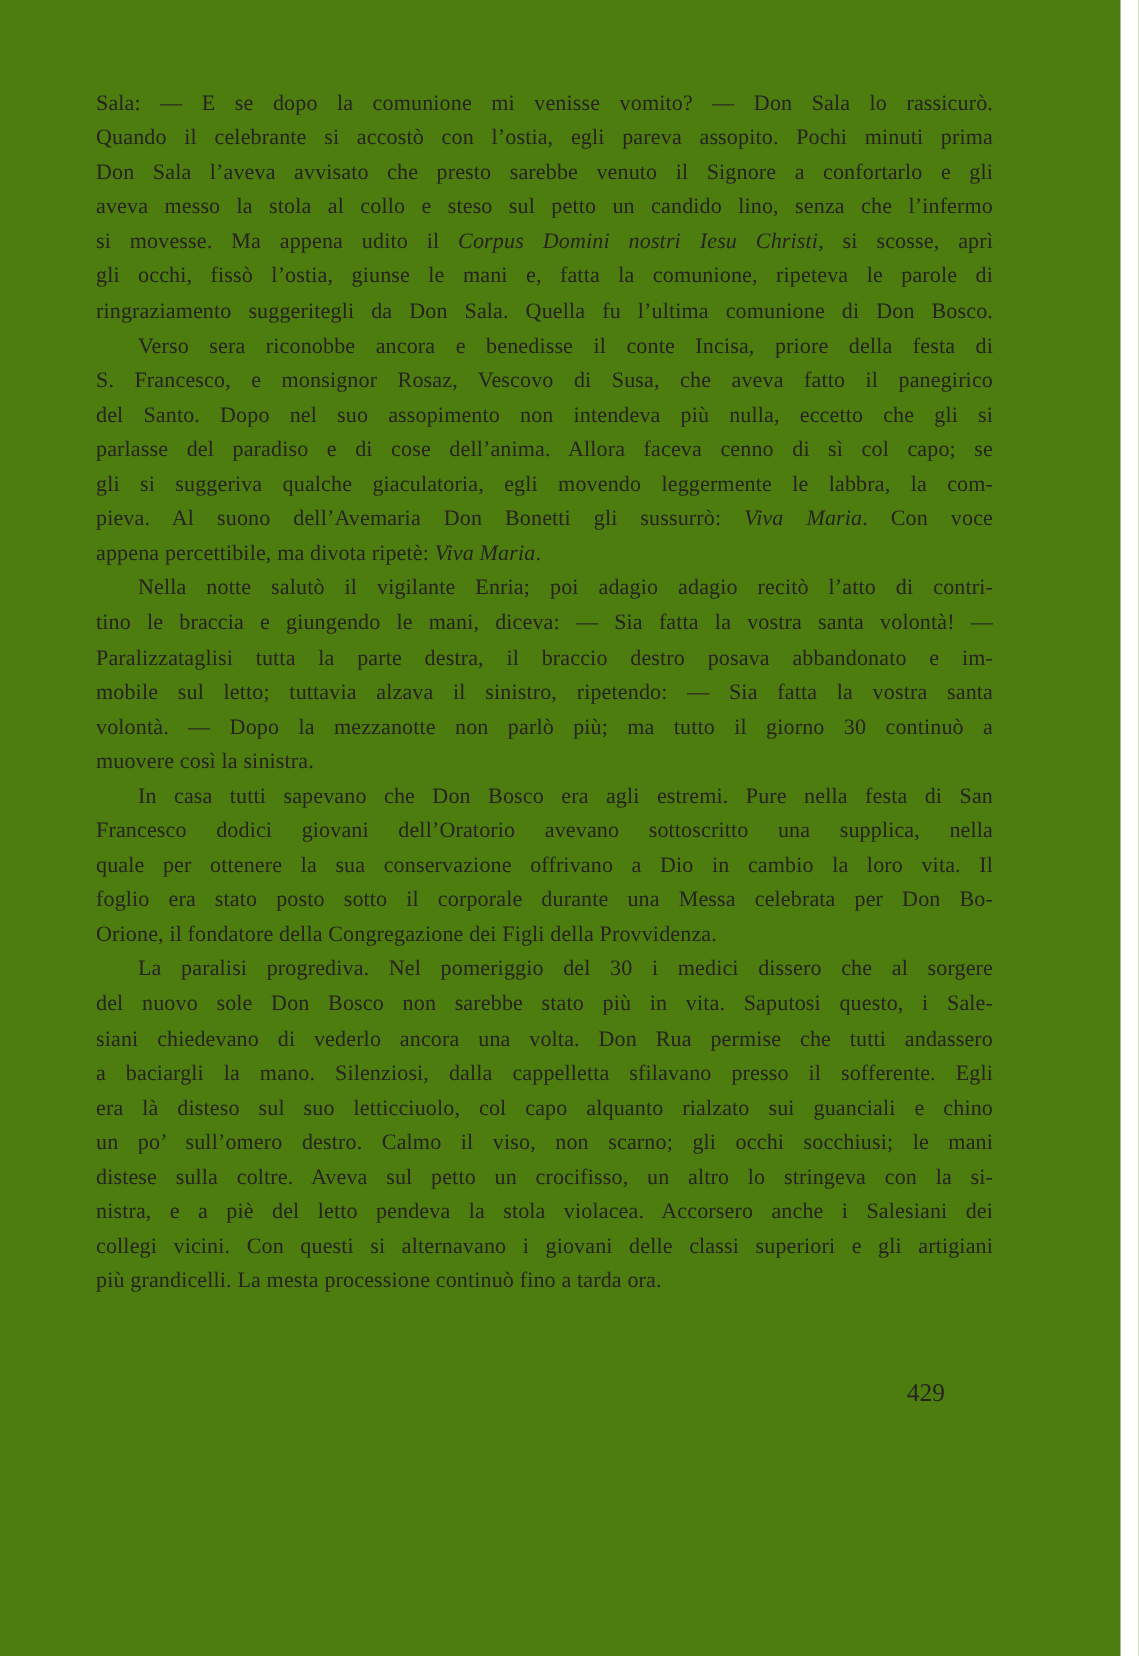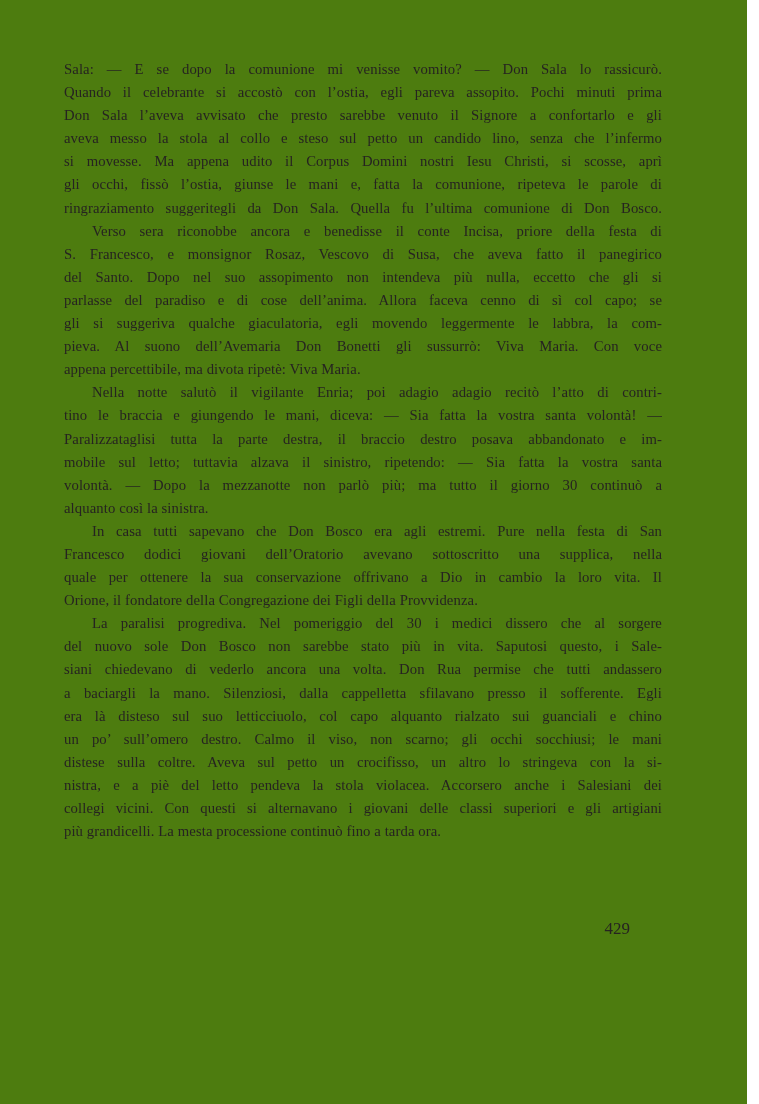--- a/index.html
+++ b/index.html
@@ -30,21 +30,21 @@
     overflow: hidden;
     text-align: justify;
     text-align-last: justify;
     letter-spacing: 0.1px;
   }
   .line.last {
     text-align: center;
     text-align-last: left;
   }
   .line.indent { text-indent: 28px; }
-  .it { }
+  .it { font-style: italic; }
   .folio {
     position: absolute;
     left: 64px;
     top: 919px;
     width: 566px;
     text-align: right;
     font-size: 17px;
     color: #262321;
   }
 </style>
@@ -70,26 +70,27 @@
         <div class="line"><span>gli si suggeriva qualche giaculatoria, egli movendo leggermente le labbra, la com-</span></div>
         <div class="line"><span>pieva. Al suono dell’Avemaria Don Bonetti gli sussurrò: </span><span class="it">Viva Maria</span><span>. Con voce</span></div>
         <div class="line last"><span>appena percettibile, ma divota ripetè: </span><span class="it">Viva Maria</span><span>.</span></div>
       </div>
       <div class="para">
         <div class="line indent"><span>Nella notte salutò il vigilante Enria; poi adagio adagio recitò l’atto di contri-</span></div>
         <div class="line"><span>tino le braccia e giungendo le mani, diceva: — Sia fatta la vostra santa volontà! —</span></div>
         <div class="line"><span>Paralizzataglisi tutta la parte destra, il braccio destro posava abbandonato e im-</span></div>
         <div class="line"><span>mobile sul letto; tuttavia alzava il sinistro, ripetendo: — Sia fatta la vostra santa</span></div>
         <div class="line"><span>volontà. — Dopo la mezzanotte non parlò più; ma tutto il giorno 30 continuò a</span></div>
-        <div class="line last"><span>alquanto così la sinistra.</span></div>
+        <div class="line last"><span>muovere così la sinistra.</span></div>
       </div>
       <div class="para">
         <div class="line indent"><span>In casa tutti sapevano che Don Bosco era agli estremi. Pure nella festa di San</span></div>
         <div class="line"><span>Francesco dodici giovani dell’Oratorio avevano sottoscritto una supplica, nella</span></div>
         <div class="line"><span>quale per ottenere la sua conservazione offrivano a Dio in cambio la loro vita. Il</span></div>
+        <div class="line"><span>foglio era stato posto sotto il corporale durante una Messa celebrata per Don Bo-</span></div>
         <div class="line last"><span>Orione, il fondatore della Congregazione dei Figli della Provvidenza.</span></div>
       </div>
       <div class="para">
         <div class="line indent"><span>La paralisi progrediva. Nel pomeriggio del 30 i medici dissero che al sorgere</span></div>
         <div class="line"><span>del nuovo sole Don Bosco non sarebbe stato più in vita. Saputosi questo, i Sale-</span></div>
         <div class="line"><span>siani chiedevano di vederlo ancora una volta. Don Rua permise che tutti andassero</span></div>
         <div class="line"><span>a baciargli la mano. Silenziosi, dalla cappelletta sfilavano presso il sofferente. Egli</span></div>
         <div class="line"><span>era là disteso sul suo letticciuolo, col capo alquanto rialzato sui guanciali e chino</span></div>
         <div class="line"><span>un po’ sull’omero destro. Calmo il viso, non scarno; gli occhi socchiusi; le mani</span></div>
         <div class="line"><span>distese sulla coltre. Aveva sul petto un crocifisso, un altro lo stringeva con la si-</span></div>

